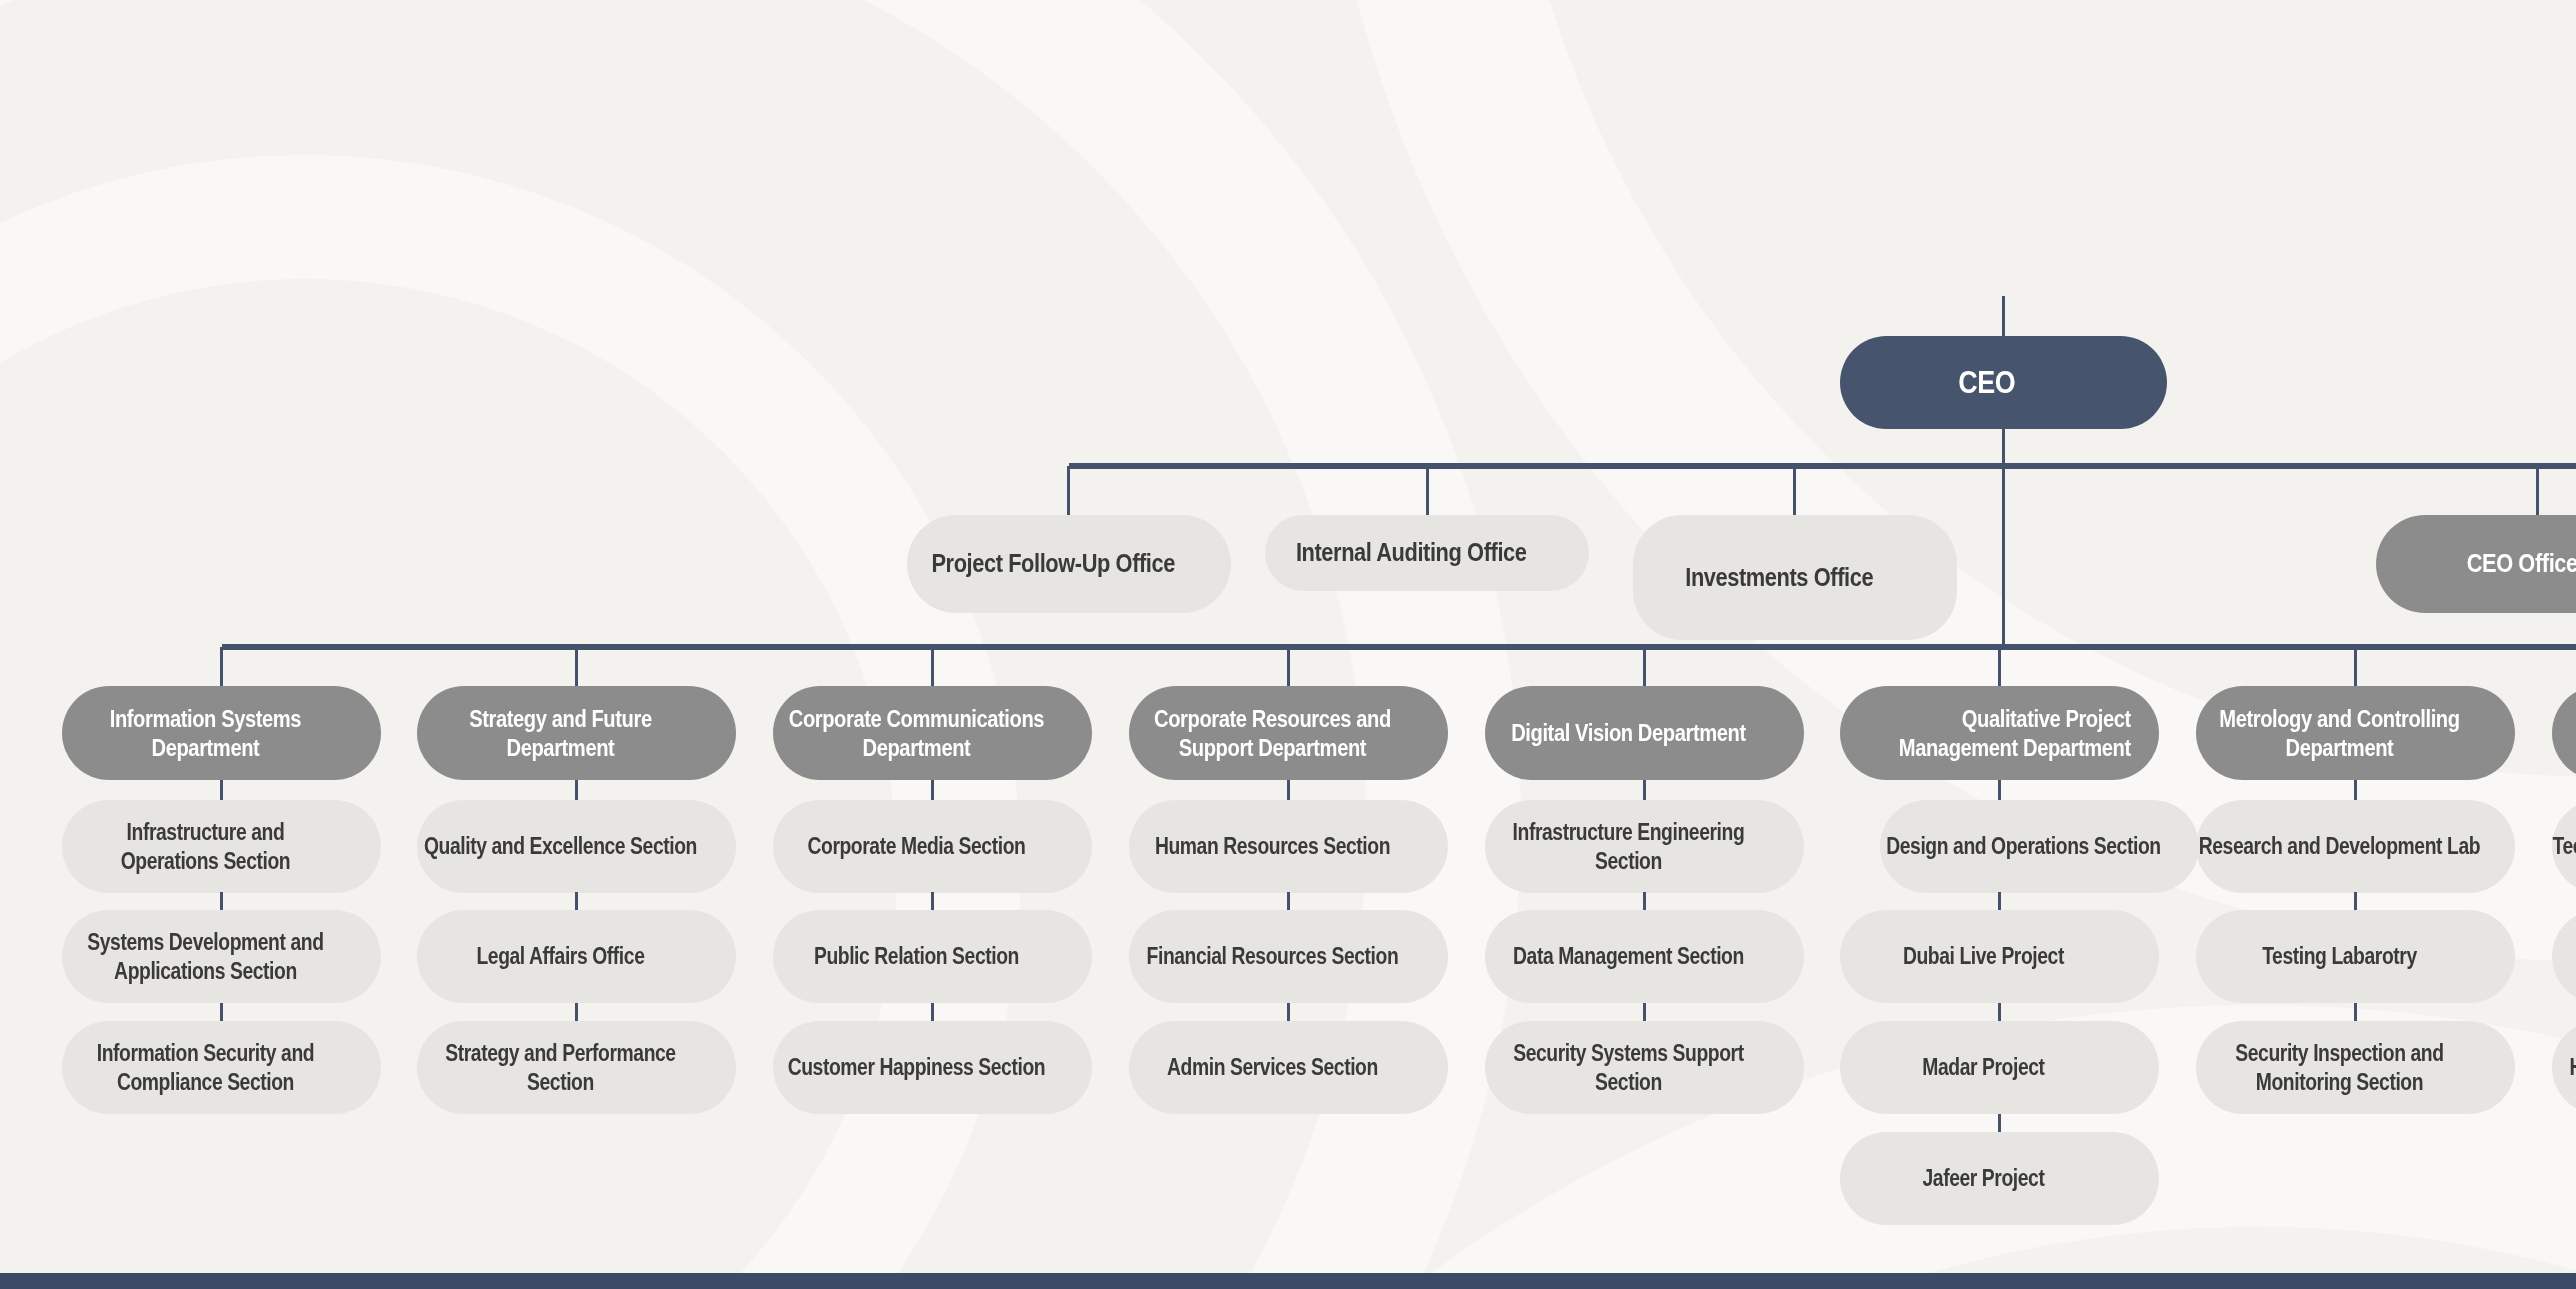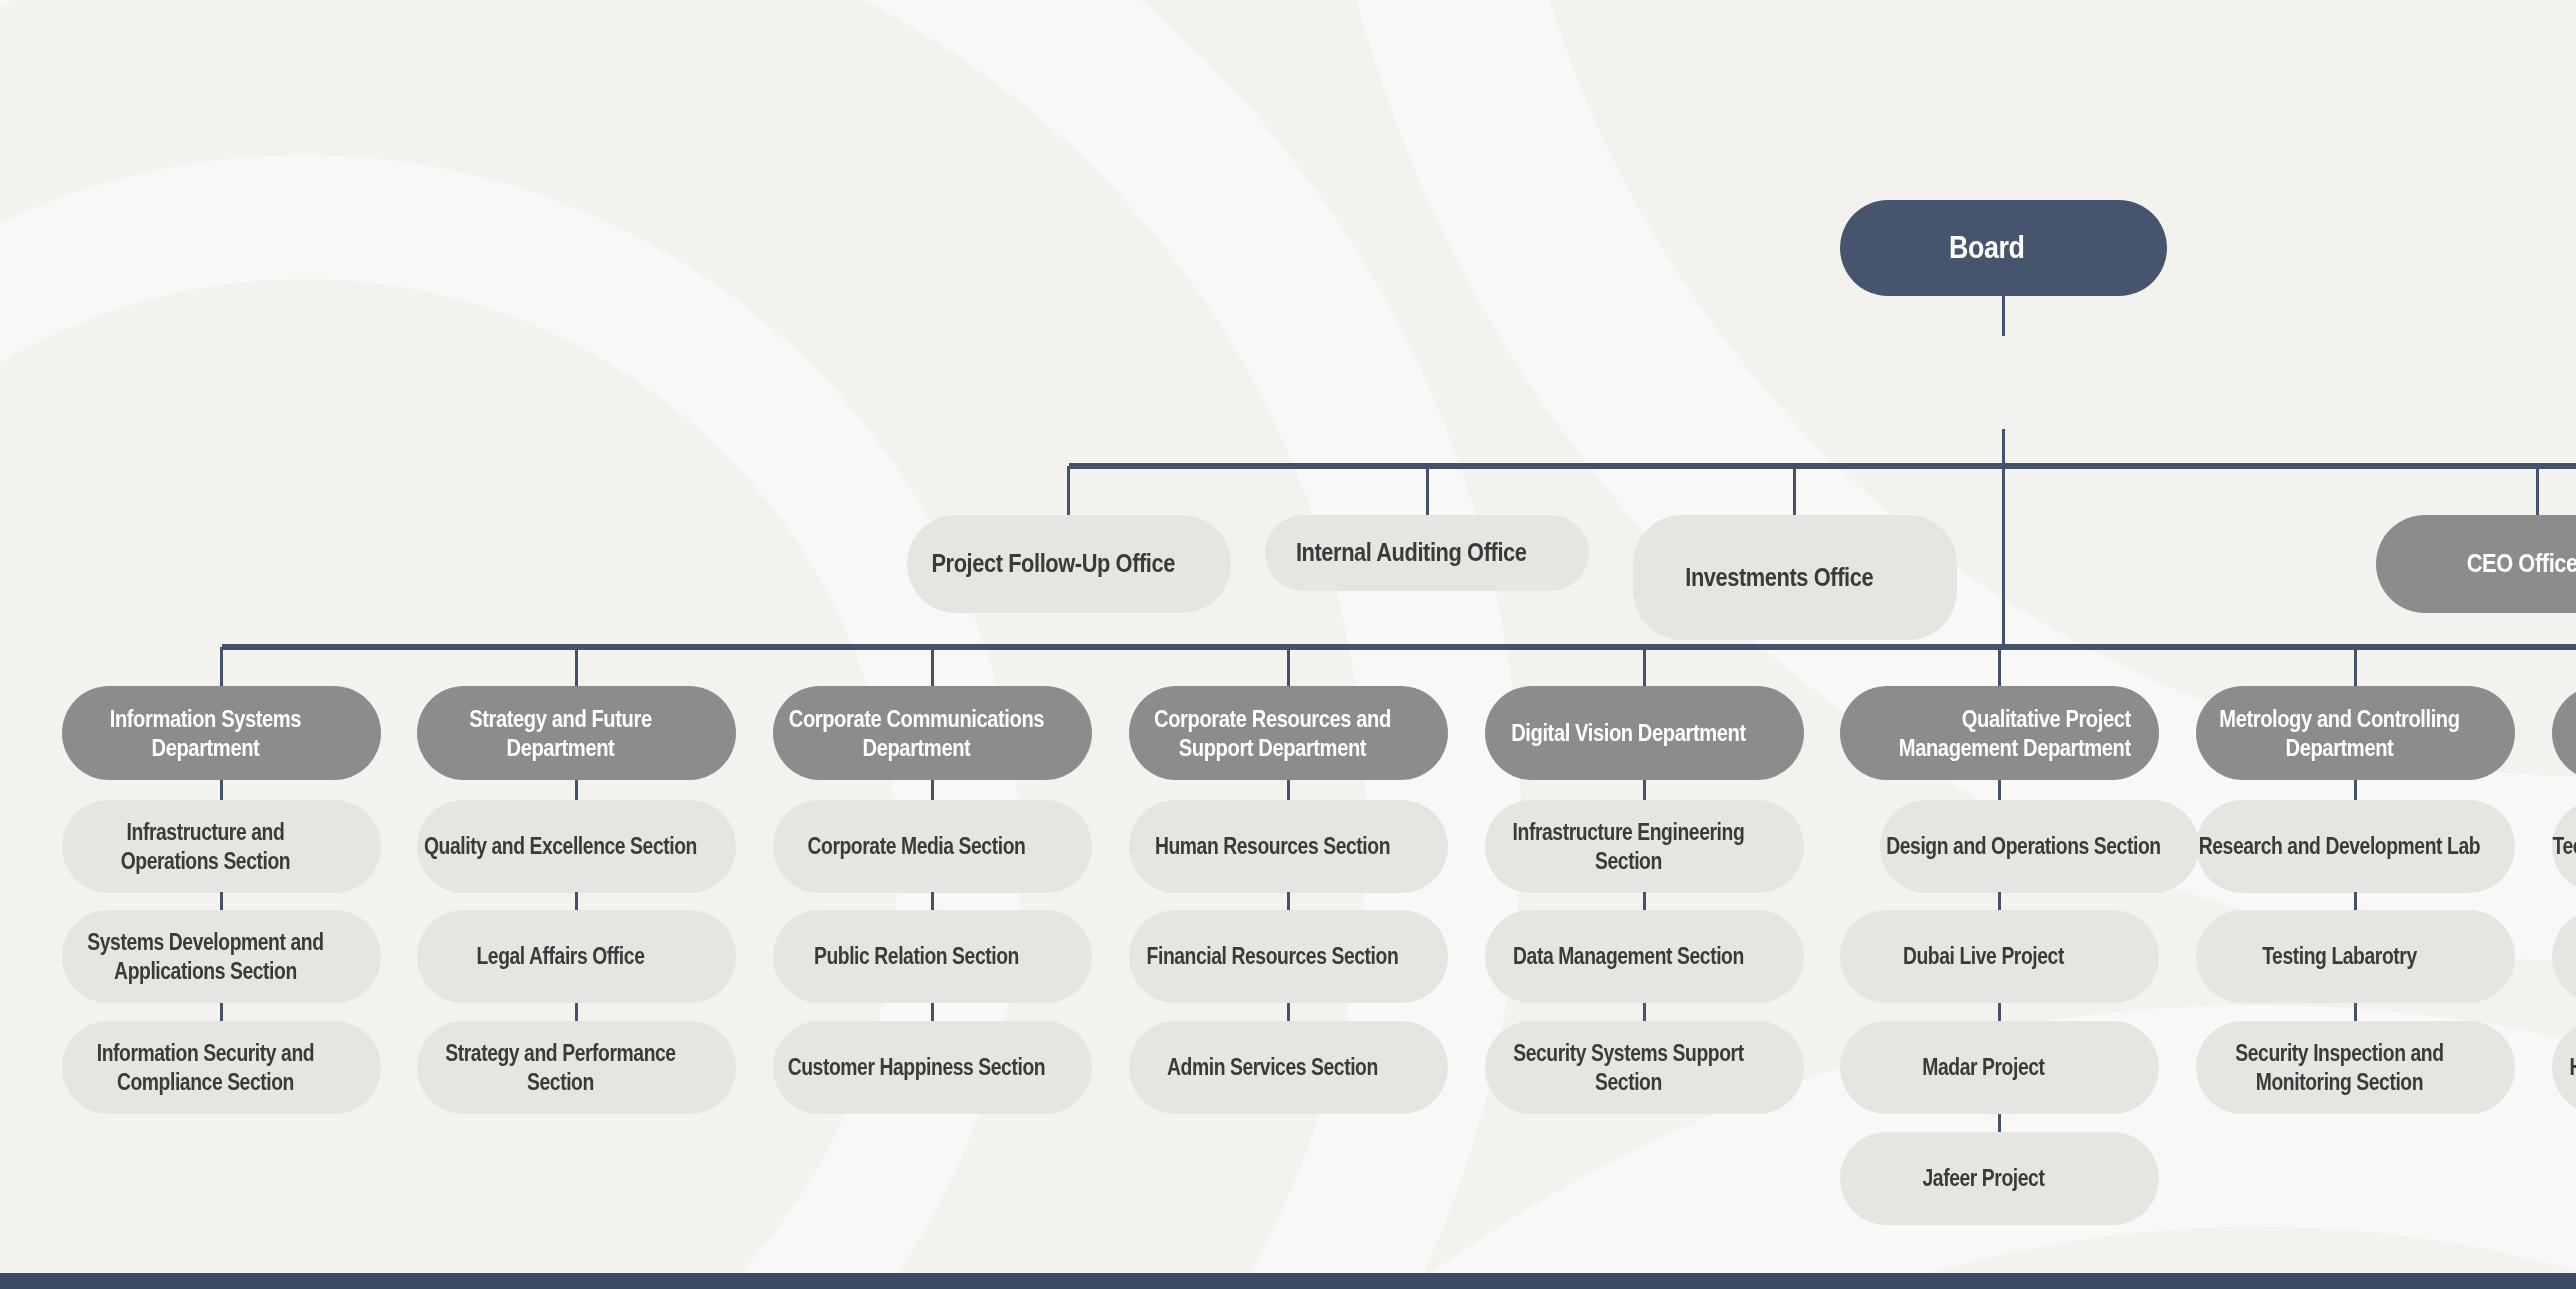--- a/index.html
+++ b/index.html
@@ -43,22 +43,22 @@
 </head>
 <body>
 
 <div id="canvas">
 
   <div class="swirl" style="left:-644px;top:-258px;width:1855px;height:1855px;border-width:155px;"></div>
   <div class="swirl" style="left:-412px;top:155px;width:1185px;height:1185px;border-width:124px;"></div>
   <div class="swirl" style="left:850px;top:1005px;width:2370px;height:2370px;border-width:222px;"></div>
   <div class="swirl" style="left:1314px;top:-1623px;width:2215px;height:2215px;border-width:185px;"></div>
 
-  <div class="node dark f-root" style="left:1840px;top:200px;width:327px;height:96px;">
-    <span class="label">Board</span>
+  <div class="node dark f-root" style="left:1840px;top:336px;width:327px;height:93px;">
+    <span class="label">CEO</span>
   </div>
 
   <div id="generated">
       <div class="conn" style="left: 2002px; top: 296px; width: 3.1px; height: 40px;"></div>
       <div class="conn" style="left: 2002px; top: 429px; width: 3.1px; height: 218px;"></div>
       <div class="conn" style="left: 1069px; top: 463px; width: 1831px; height: 6.2px;"></div>
       <div class="conn" style="left: 1067px; top: 466px; width: 3.1px; height: 49px;"></div>
       <div class="conn" style="left: 1426px; top: 466px; width: 3.1px; height: 49px;"></div>
       <div class="conn" style="left: 1793px; top: 466px; width: 3.1px; height: 49px;"></div>
       <div class="conn" style="left: 2536px; top: 466px; width: 3.1px; height: 49px;"></div>

